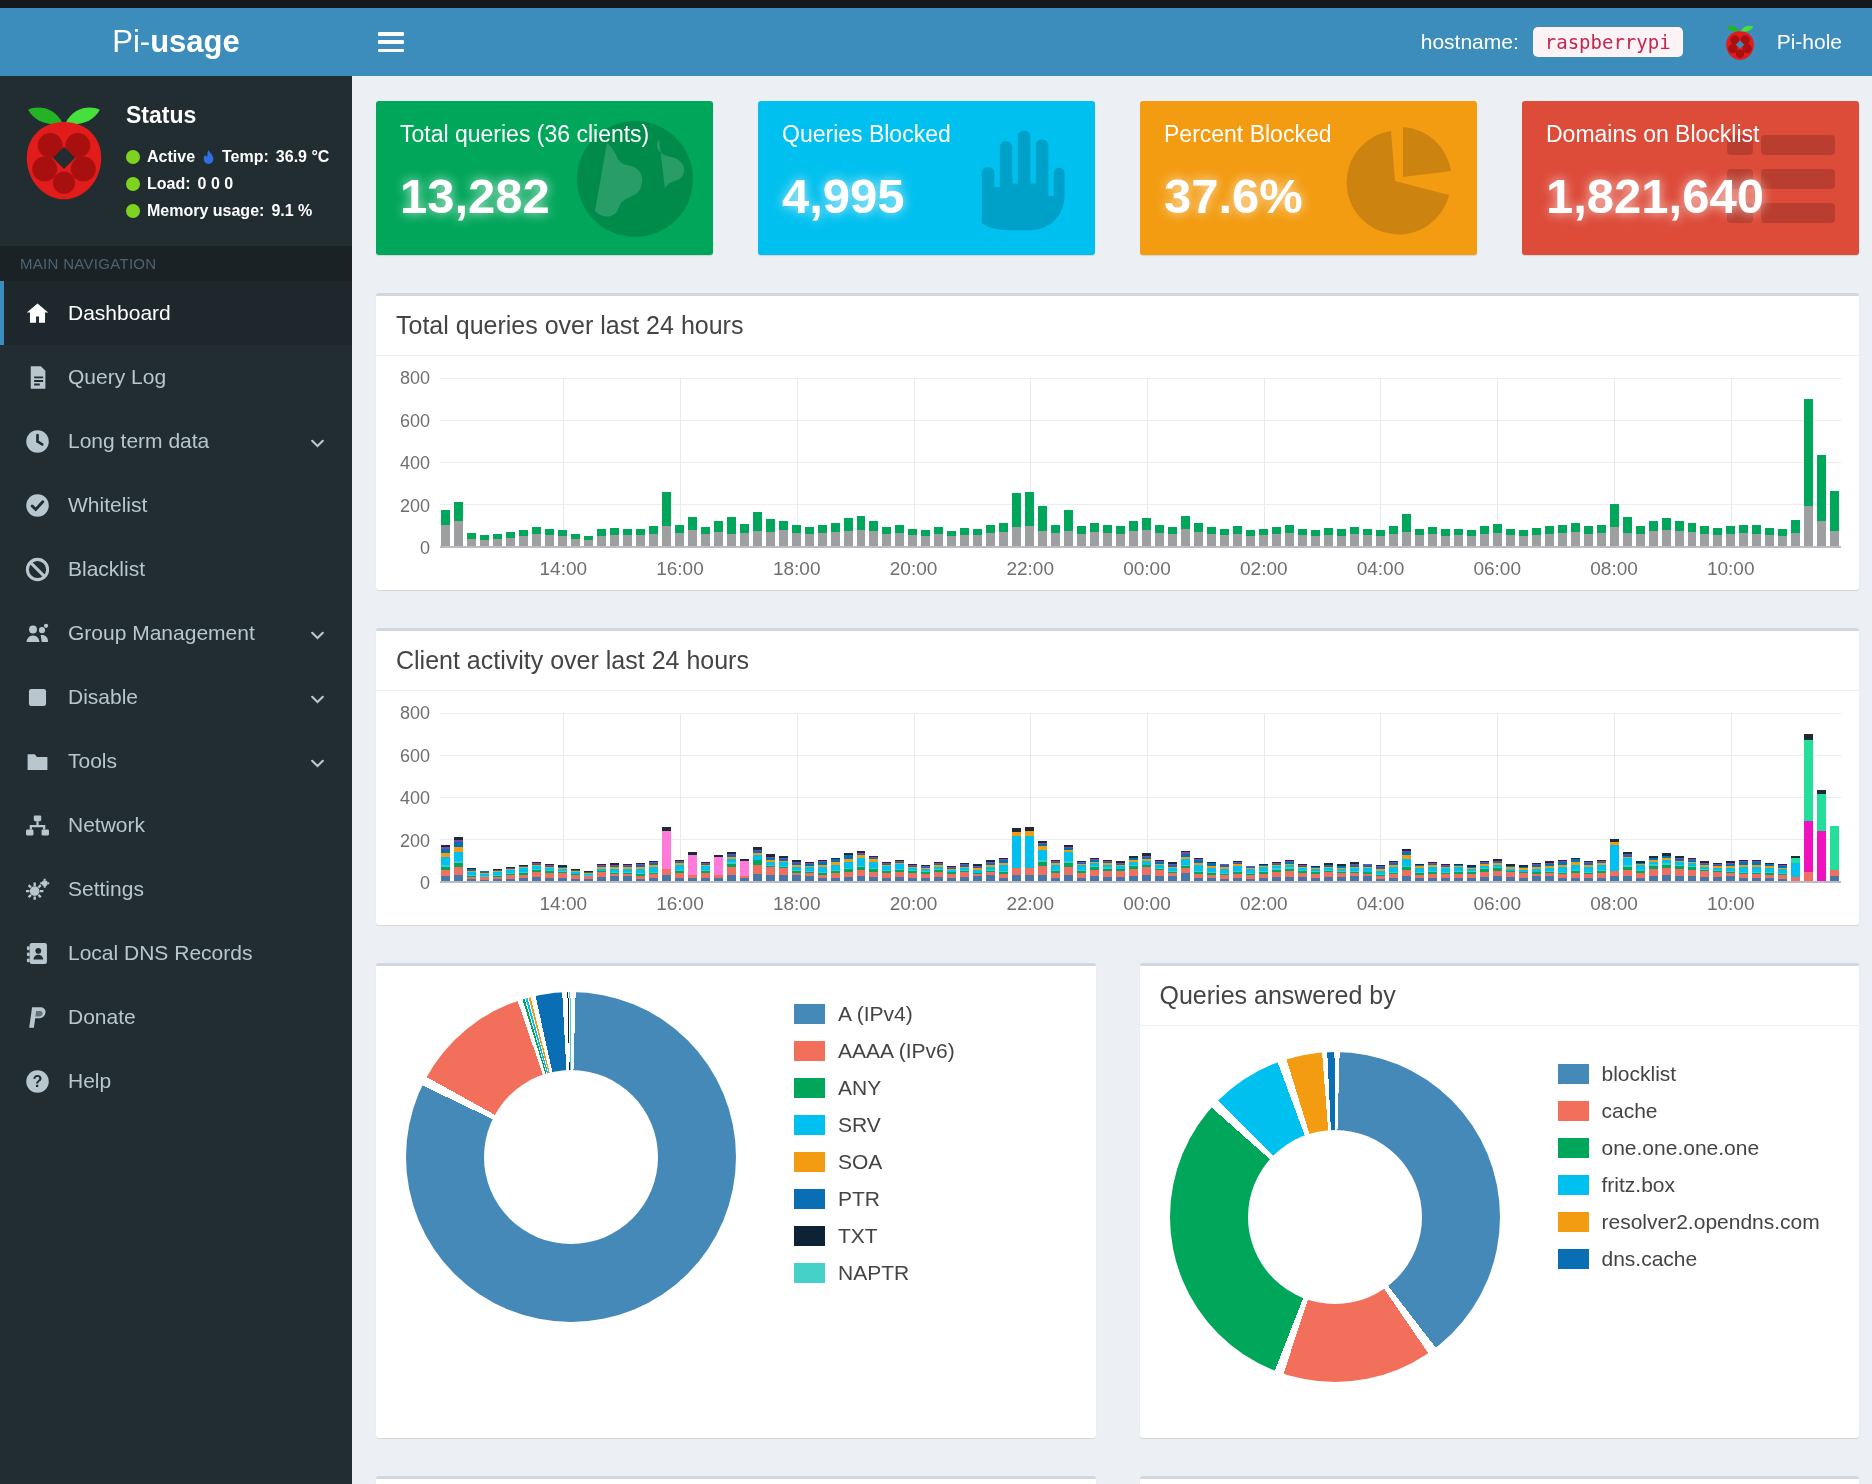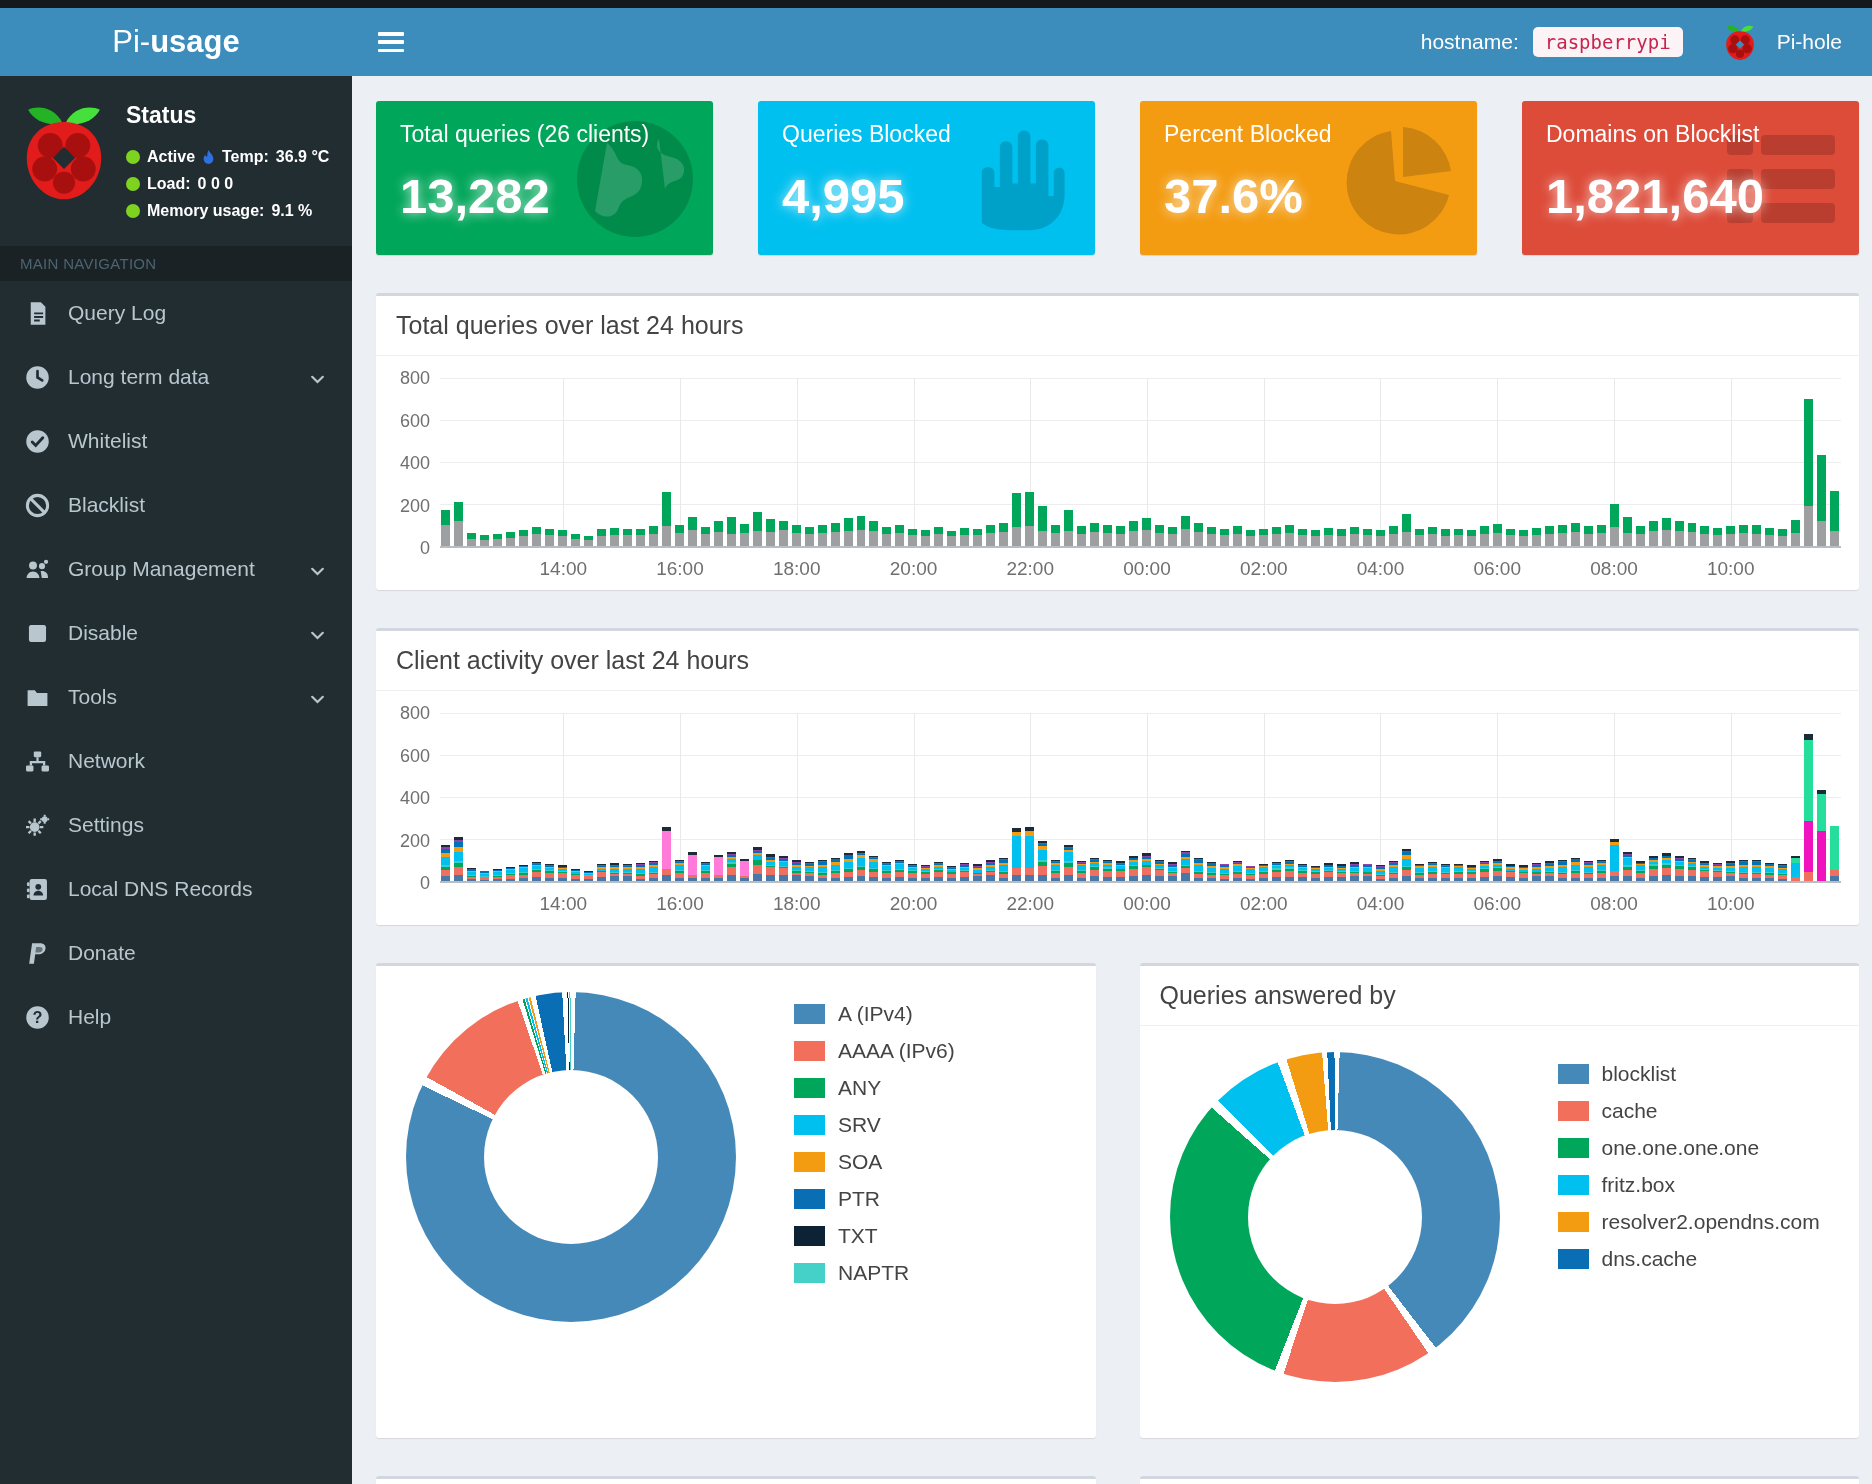--- a/index.html
+++ b/index.html
@@ -140,20 +140,28 @@
       </div>
       <div class="status-row">
         <span class="dot"></span>
         <span>Memory usage:</span>
         <span>9.1 %</span>
       </div>
     </div>
   </div>
   <div class="nav-label">MAIN NAVIGATION</div>
   <div id="menu">
+      <div class="menu-item active">
+        <span class="mi-icon">
+          <svg viewBox="0 0 24 24" fill="currentColor" class="">
+            <path d="M12 3.2 2.5 11h2.8v9.3h5.4v-5.6h2.6v5.6h5.4V11h2.8z"></path>
+          </svg>
+        </span>
+        <span>Dashboard</span>
+      </div>
       <div class="menu-item">
         <span class="mi-icon">
           <svg viewBox="0 0 24 24" fill="currentColor" class="">
             <path d="M6 2h9l4 4v16H6z"></path>
             <path d="M9 11h8v1.7H9zm0 3.2h8v1.7H9zm0 3.2h5v1.7H9z" fill="#222d32"></path>
           </svg>
         </span>
         <span>Query Log</span>
       </div>
       <div class="menu-item">
@@ -276,21 +284,21 @@
         </span>
         <span>Help</span>
       </div>
     </div>
 </div>
 
 <div id="content">
 
   <div class="cards-row">
     <div class="small-box" style="background: rgb(0, 166, 90);">
-      <div class="sb-title">Total queries (26 clients)</div>
+      <div class="sb-title">Total queries (36 clients)</div>
       <div class="sb-value">13,282</div>
       <span class="sb-icon"><svg viewBox="0 0 64 64" fill="currentColor">
             <circle cx="32" cy="32" r="29"></circle>
             <path d="M18 14c6 5 4 10 10 11s9 5 7 11-9 4-11 10-8 6-12 2" fill="rgba(255,255,255,.16)"></path>
             <path d="M44 12c-3 5 1 8 6 9s8 5 6 9-7 2-9 7" fill="rgba(255,255,255,.16)"></path>
           </svg></span>
     </div>
     <div class="small-box" style="background: rgb(0, 192, 239);">
       <div class="sb-title">Queries Blocked</div>
       <div class="sb-value">4,995</div>

